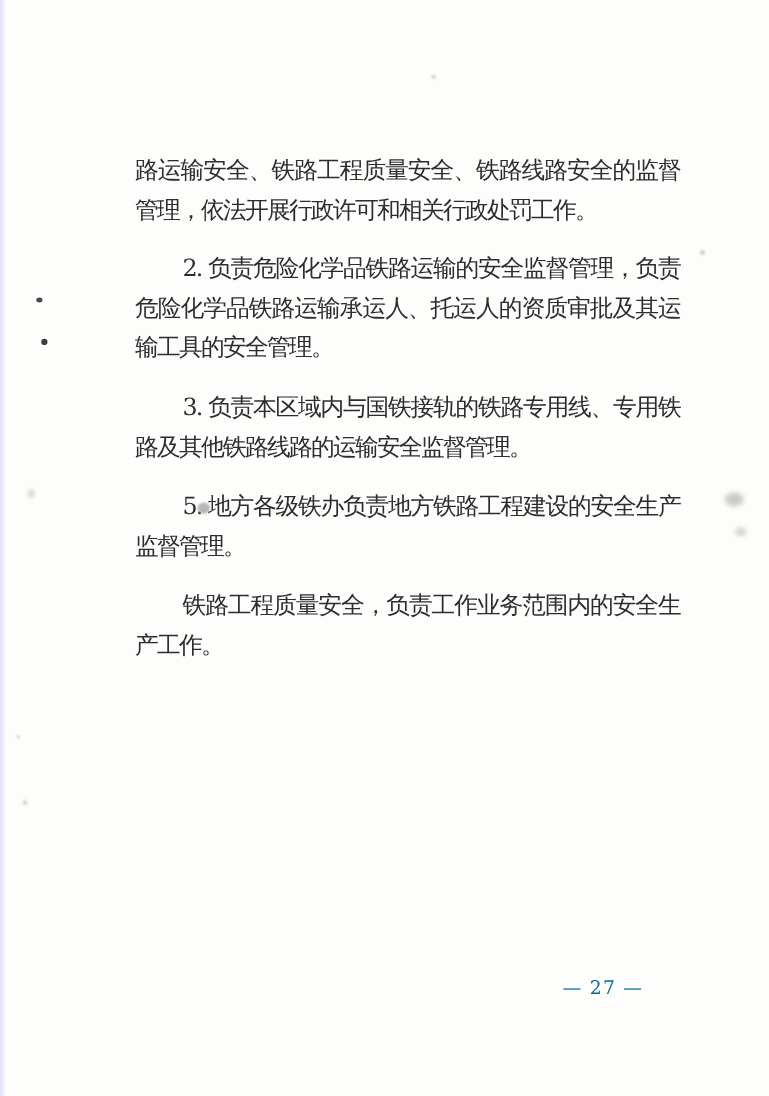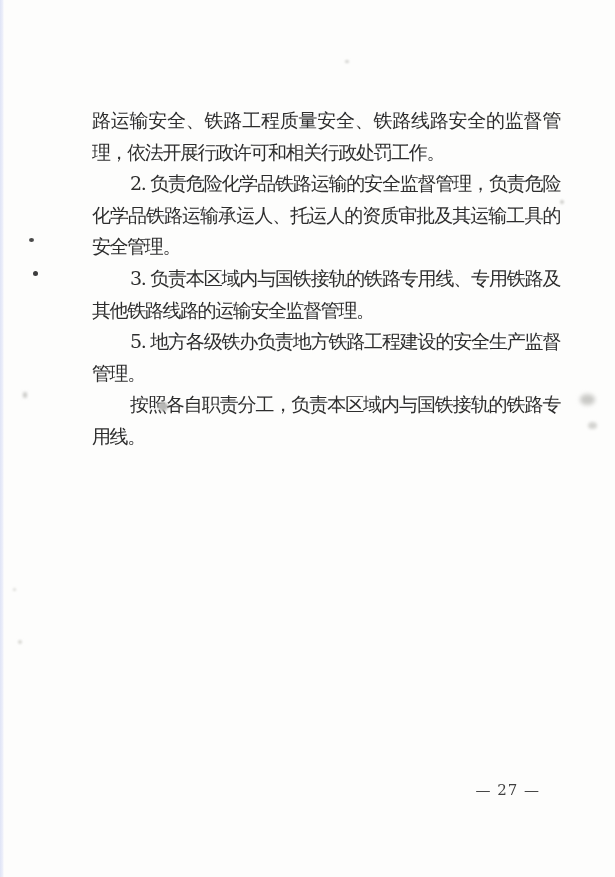--- a/index.html
+++ b/index.html
@@ -24,29 +24,29 @@
   .doc-body {
     position: absolute;
     left: 92px; top: 105px;
     width: 468px;
     color: #2d2d2d;
     font-size: 19px;
     line-height: 31.6px;
     letter-spacing: -1.4px;
     text-align: justify;
   }
-  .doc-body p { margin: 0; }
+  .doc-body p { margin: 16px; }
   .indent { text-indent: 38px; }
   .heading { font-weight: 700; letter-spacing: 0.2px; }
   .page-number {
     position: absolute;
     left: 450px; top: 781px;
     width: 90px;
-    text-align: right;
-    color: #404040;
+    text-align: left;
+    color: #0369a1;
     font-size: 15px;
     letter-spacing: 1px;
     white-space: nowrap;
   }
   
   .speckle {
     position: absolute;
     border-radius: 50%;
     pointer-events: none;
   }
@@ -66,21 +66,21 @@
 
 <div class="page">
 
   <div class="edge-strip"></div>
 
   <div class="doc-body">
     <p>路运输安全、铁路工程质量安全、铁路线路安全的监督管理，依法开展行政许可和相关行政处罚工作。</p>
     <p class="indent">2. 负责危险化学品铁路运输的安全监督管理，负责危险化学品铁路运输承运人、托运人的资质审批及其运输工具的安全管理。</p>
     <p class="indent">3. 负责本区域内与国铁接轨的铁路专用线、专用铁路及其他铁路线路的运输安全监督管理。</p>
     <p class="indent">5. 地方各级铁办负责地方铁路工程建设的安全生产监督管理。</p>
-    <p class="indent">按照各自职责分工，负责本区域内与国铁接轨的铁路专用线。</p>
+    <p class="indent">铁路工程质量安全，负责工作业务范围内的安全生产工作。</p>
   </div>
 
   <div class="page-number">— 27 —</div>
 
   <div class="speckle s1"></div>
   <div class="speckle s2"></div>
   <div class="speckle s3"></div>
   <div class="speckle s4"></div>
   <div class="speckle s5"></div>
   <div class="speckle s6"></div>

